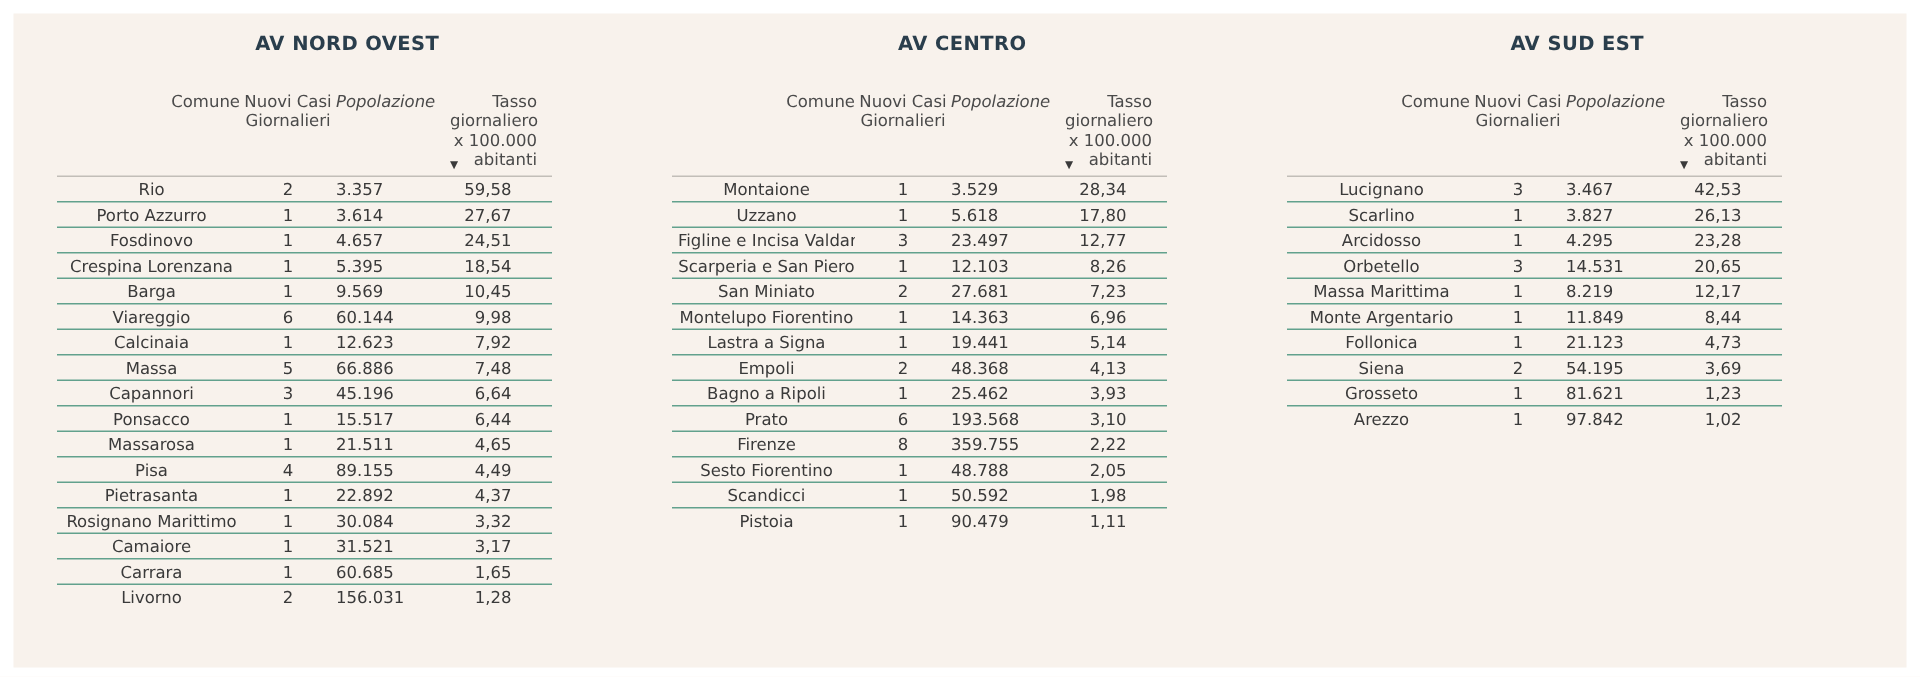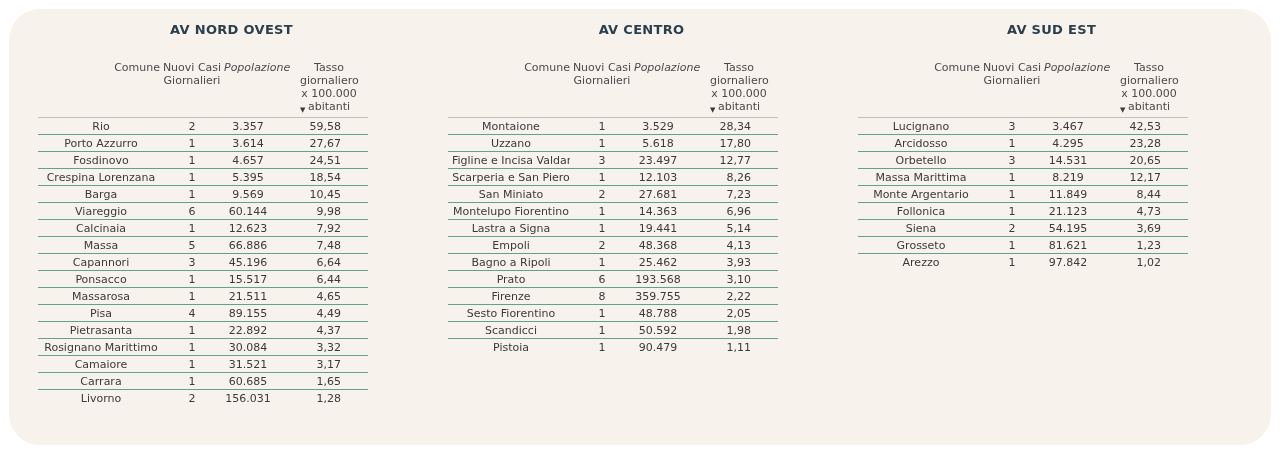--- a/index.html
+++ b/index.html
@@ -24,21 +24,20 @@
     background: #ffffff;
     overflow: hidden;
   }
   .panel {
     position: absolute;
     left: 9px; right: 9px; top: 9px; bottom: 6px;
     background: var(--panel-bg);
     padding: 5px 0 0 29px;
     display: flex;
     gap: 23px;
-    border-radius: 31px;
   }
   .table-block { width: 387px; flex: 0 0 auto; }
   .table-title {
     margin: 8px 0 0 0;
     font-size: 13px;
     font-weight: bold;
     letter-spacing: 0.3px;
     color: var(--title-color);
     text-align: center;
   }
@@ -53,41 +52,41 @@
     font-size: 11px;
     line-height: 13px;
     color: var(--header-text-color);
     vertical-align: top;
     padding: 0 0 4px 0;
     border-bottom: 1px solid var(--header-line-color);
   }
   .region-table th.c-comune { width: 122px; text-align: right; padding-left: 4px; }
   .region-table th.c-nuovi  { width: 64px;  text-align: center; }
   .region-table th.c-pop    { width: 76px;  text-align: center; padding-right: 16px; font-style: italic; }
-  .region-table th.c-tasso  { width: 68px;  text-align: center; padding-right: 10px; position: relative; margin-top: 24px; }
+  .region-table th.c-tasso  { width: 68px;  text-align: right; padding-right: 10px; position: relative; margin-top: 24px; }
   .sort-arrow {
     position: absolute;
     left: 0px; bottom: 3px;
     font-size: 7px;
     line-height: 7px;
     color: #3a3a3a;
   }
   .region-table td {
     font-size: 11px;
     line-height: 13px;
     height: 17px;
     padding: 0;
     color: var(--text-color);
     white-space: nowrap;
     overflow: hidden;
   }
   .region-table tbody tr:not(:first-child) td { border-top: 1px solid var(--row-line-color); }
   .region-table td:nth-child(1) { text-align: center;  padding-left: 4px; margin-top: 32px; }
   .region-table td:nth-child(2) { text-align: center; }
-  .region-table td:nth-child(3) { text-align: center; padding-right: 28px; }
+  .region-table td:nth-child(3) { text-align: left; padding-right: 28px; }
   .region-table td:nth-child(4) { text-align: right; padding-right: 27px; }
 </style>
 </head>
 <body>
 
 <div class="canvas">
   <div class="panel">
 
     <section class="table-block">
       <h2 class="table-title">AV NORD OVEST</h2>
@@ -319,20 +318,26 @@
           </tr>
         </thead>
         <tbody>
             <tr>
               <td>Lucignano</td>
               <td>3</td>
               <td>3.467</td>
               <td>42,53</td>
             </tr>
             <tr>
+              <td>Scarlino</td>
+              <td>1</td>
+              <td>3.827</td>
+              <td>26,13</td>
+            </tr>
+            <tr>
               <td>Arcidosso</td>
               <td>1</td>
               <td>4.295</td>
               <td>23,28</td>
             </tr>
             <tr>
               <td>Orbetello</td>
               <td>3</td>
               <td>14.531</td>
               <td>20,65</td>

